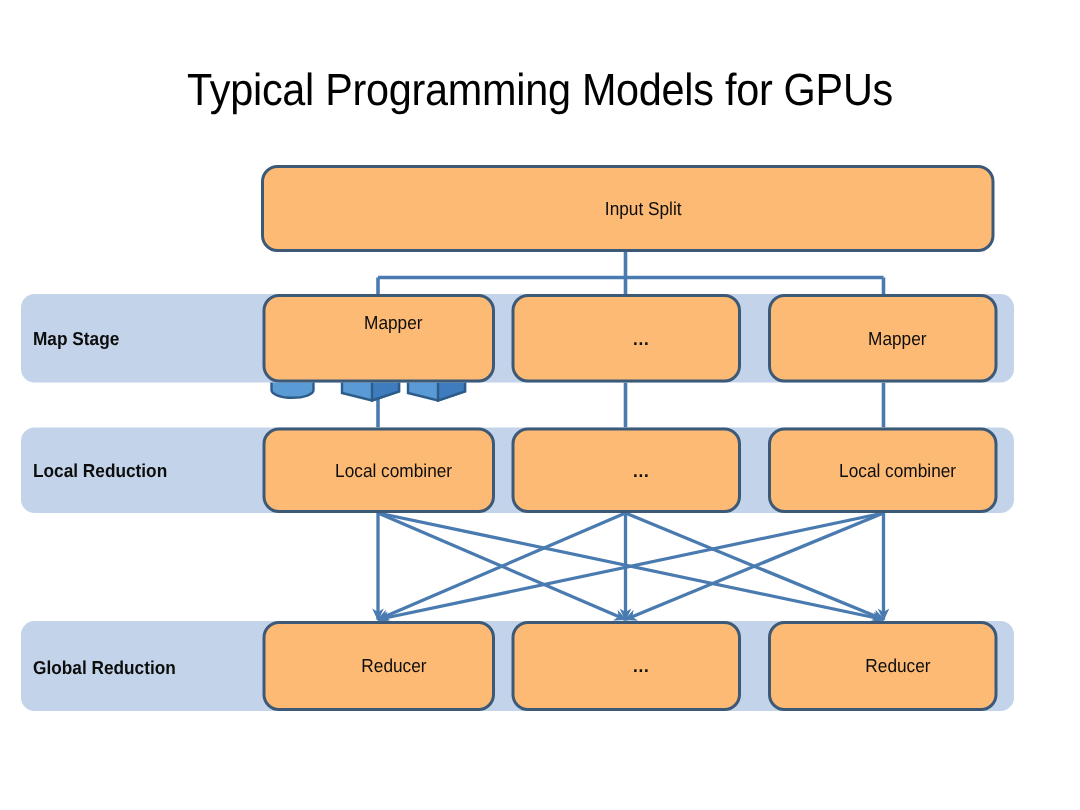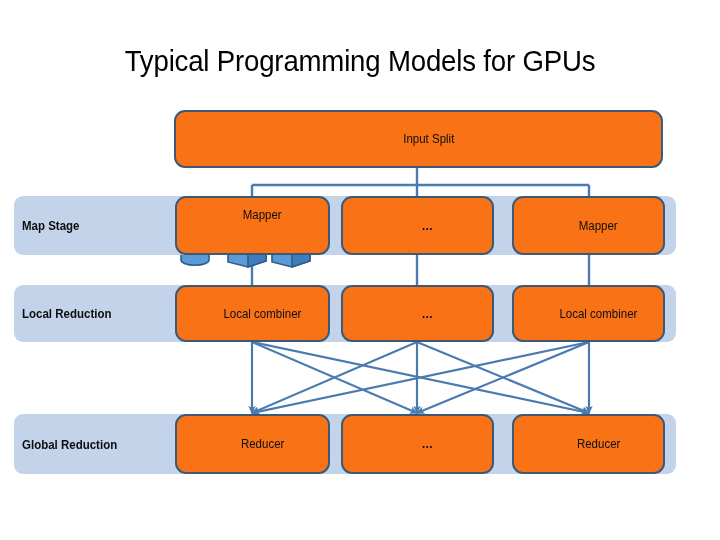--- a/index.html
+++ b/index.html
@@ -26,21 +26,21 @@
   }
   .band-label{
     position:absolute;
     font-size:12.5px;font-weight:bold;color:#0d0d0d;
     transform:scaleX(0.92);transform-origin:left center;
     white-space:nowrap;
   }
 
   
   .node{
-    position:absolute;background:#f97316;
+    position:absolute;background:#fdba74;
     border:2.4px solid #3C5A78;border-radius:11px;
     box-sizing:border-box;
     display:flex;align-items:center;justify-content:center;padding-left:20px;
   }
   .node .lbl{
     font-size:12.5px;color:#0d0d0d;font-weight:400;
     transform:scaleX(0.92);white-space:nowrap;
   }
   .node.dots .lbl{font-weight:bold;letter-spacing:0.5px;}
 

